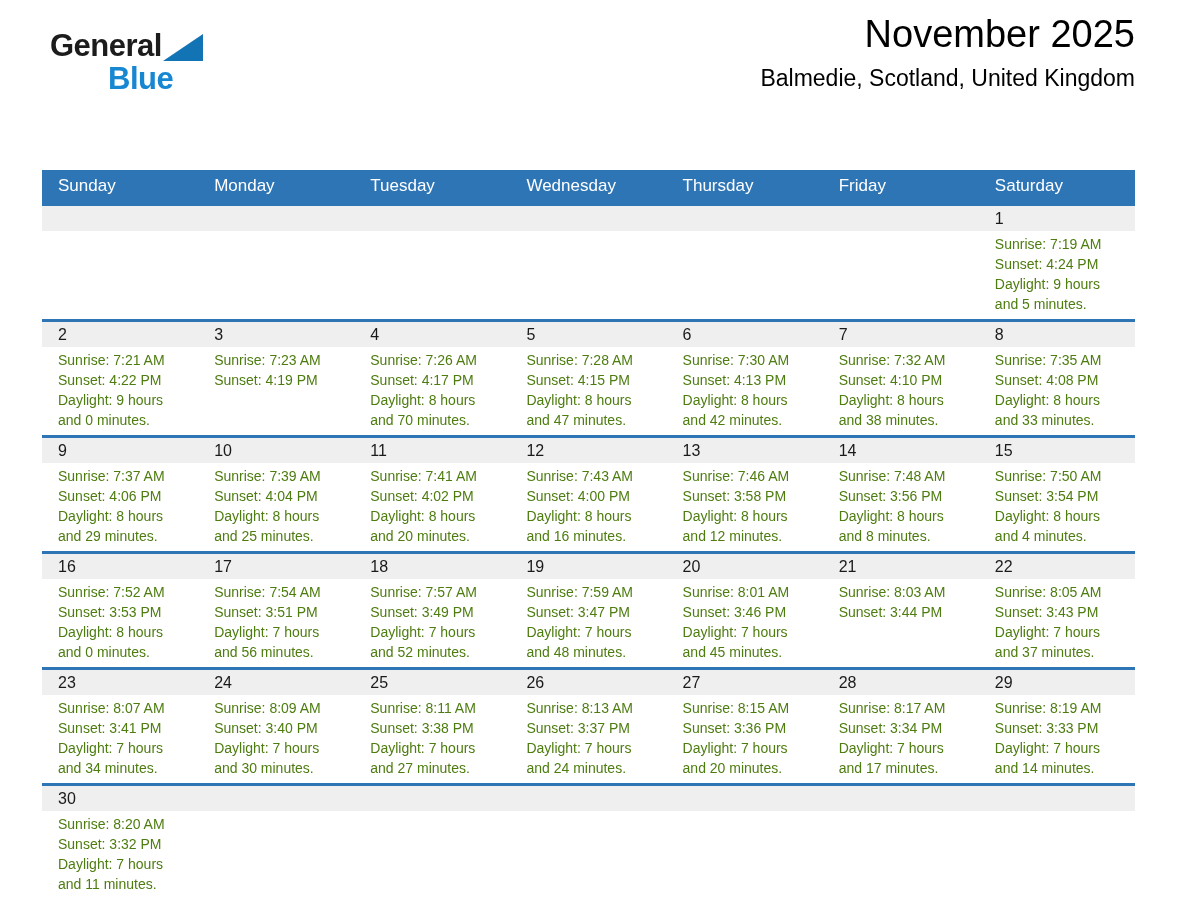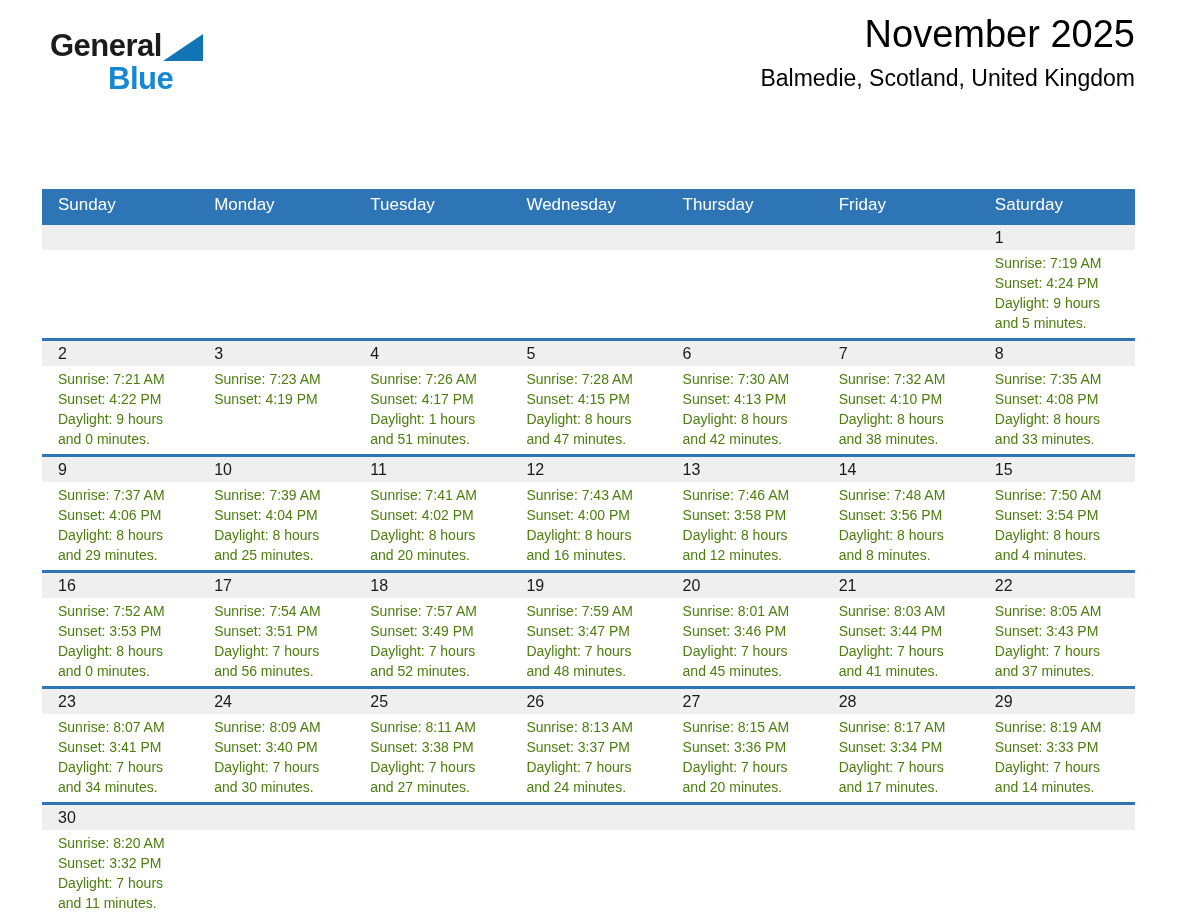--- a/index.html
+++ b/index.html
@@ -7,21 +7,21 @@
     width: 1188px; height: 918px;
     background: #ffffff;
     font-family: "Liberation Sans", sans-serif;
     color: #1a1a1a;
     overflow: hidden;
   }
   .page { width: 1093px; margin-left: 42px; }
 
   
   .top-header {
-    height: 189px;
+    height: 170px;
     display: flex;
     justify-content: space-between;
     align-items: flex-start;
   }
   .logo { margin-top: 30px; margin-left: 8px; }
   .logo-line1 { display: flex; align-items: flex-end; }
   .logo-general {
     font-size: 31px; font-weight: 600; color: #1c1c1c;
     letter-spacing: -0.5px; line-height: 1;
   }
@@ -201,21 +201,21 @@
     </div>
   </div>
 
   <div class="day-cell">
     <div class="day-number-strip">
       <span>4</span>
     </div>
     <div class="day-details">
       <div>Sunrise: 7:26 AM</div>
       <div>Sunset: 4:17 PM</div>
-      <div>Daylight: 1 hours and 51 minutes.</div>
+      <div>Daylight: 8 hours and 70 minutes.</div>
     </div>
   </div>
 
   <div class="day-cell">
     <div class="day-number-strip">
       <span>5</span>
     </div>
     <div class="day-details">
       <div>Sunrise: 7:28 AM</div>
       <div>Sunset: 4:15 PM</div>
@@ -390,21 +390,20 @@
     </div>
   </div>
 
   <div class="day-cell">
     <div class="day-number-strip">
       <span>21</span>
     </div>
     <div class="day-details">
       <div>Sunrise: 8:03 AM</div>
       <div>Sunset: 3:44 PM</div>
-      <div>Daylight: 7 hours and 41 minutes.</div>
     </div>
   </div>
 
   <div class="day-cell">
     <div class="day-number-strip">
       <span>22</span>
     </div>
     <div class="day-details">
       <div>Sunrise: 8:05 AM</div>
       <div>Sunset: 3:43 PM</div>

